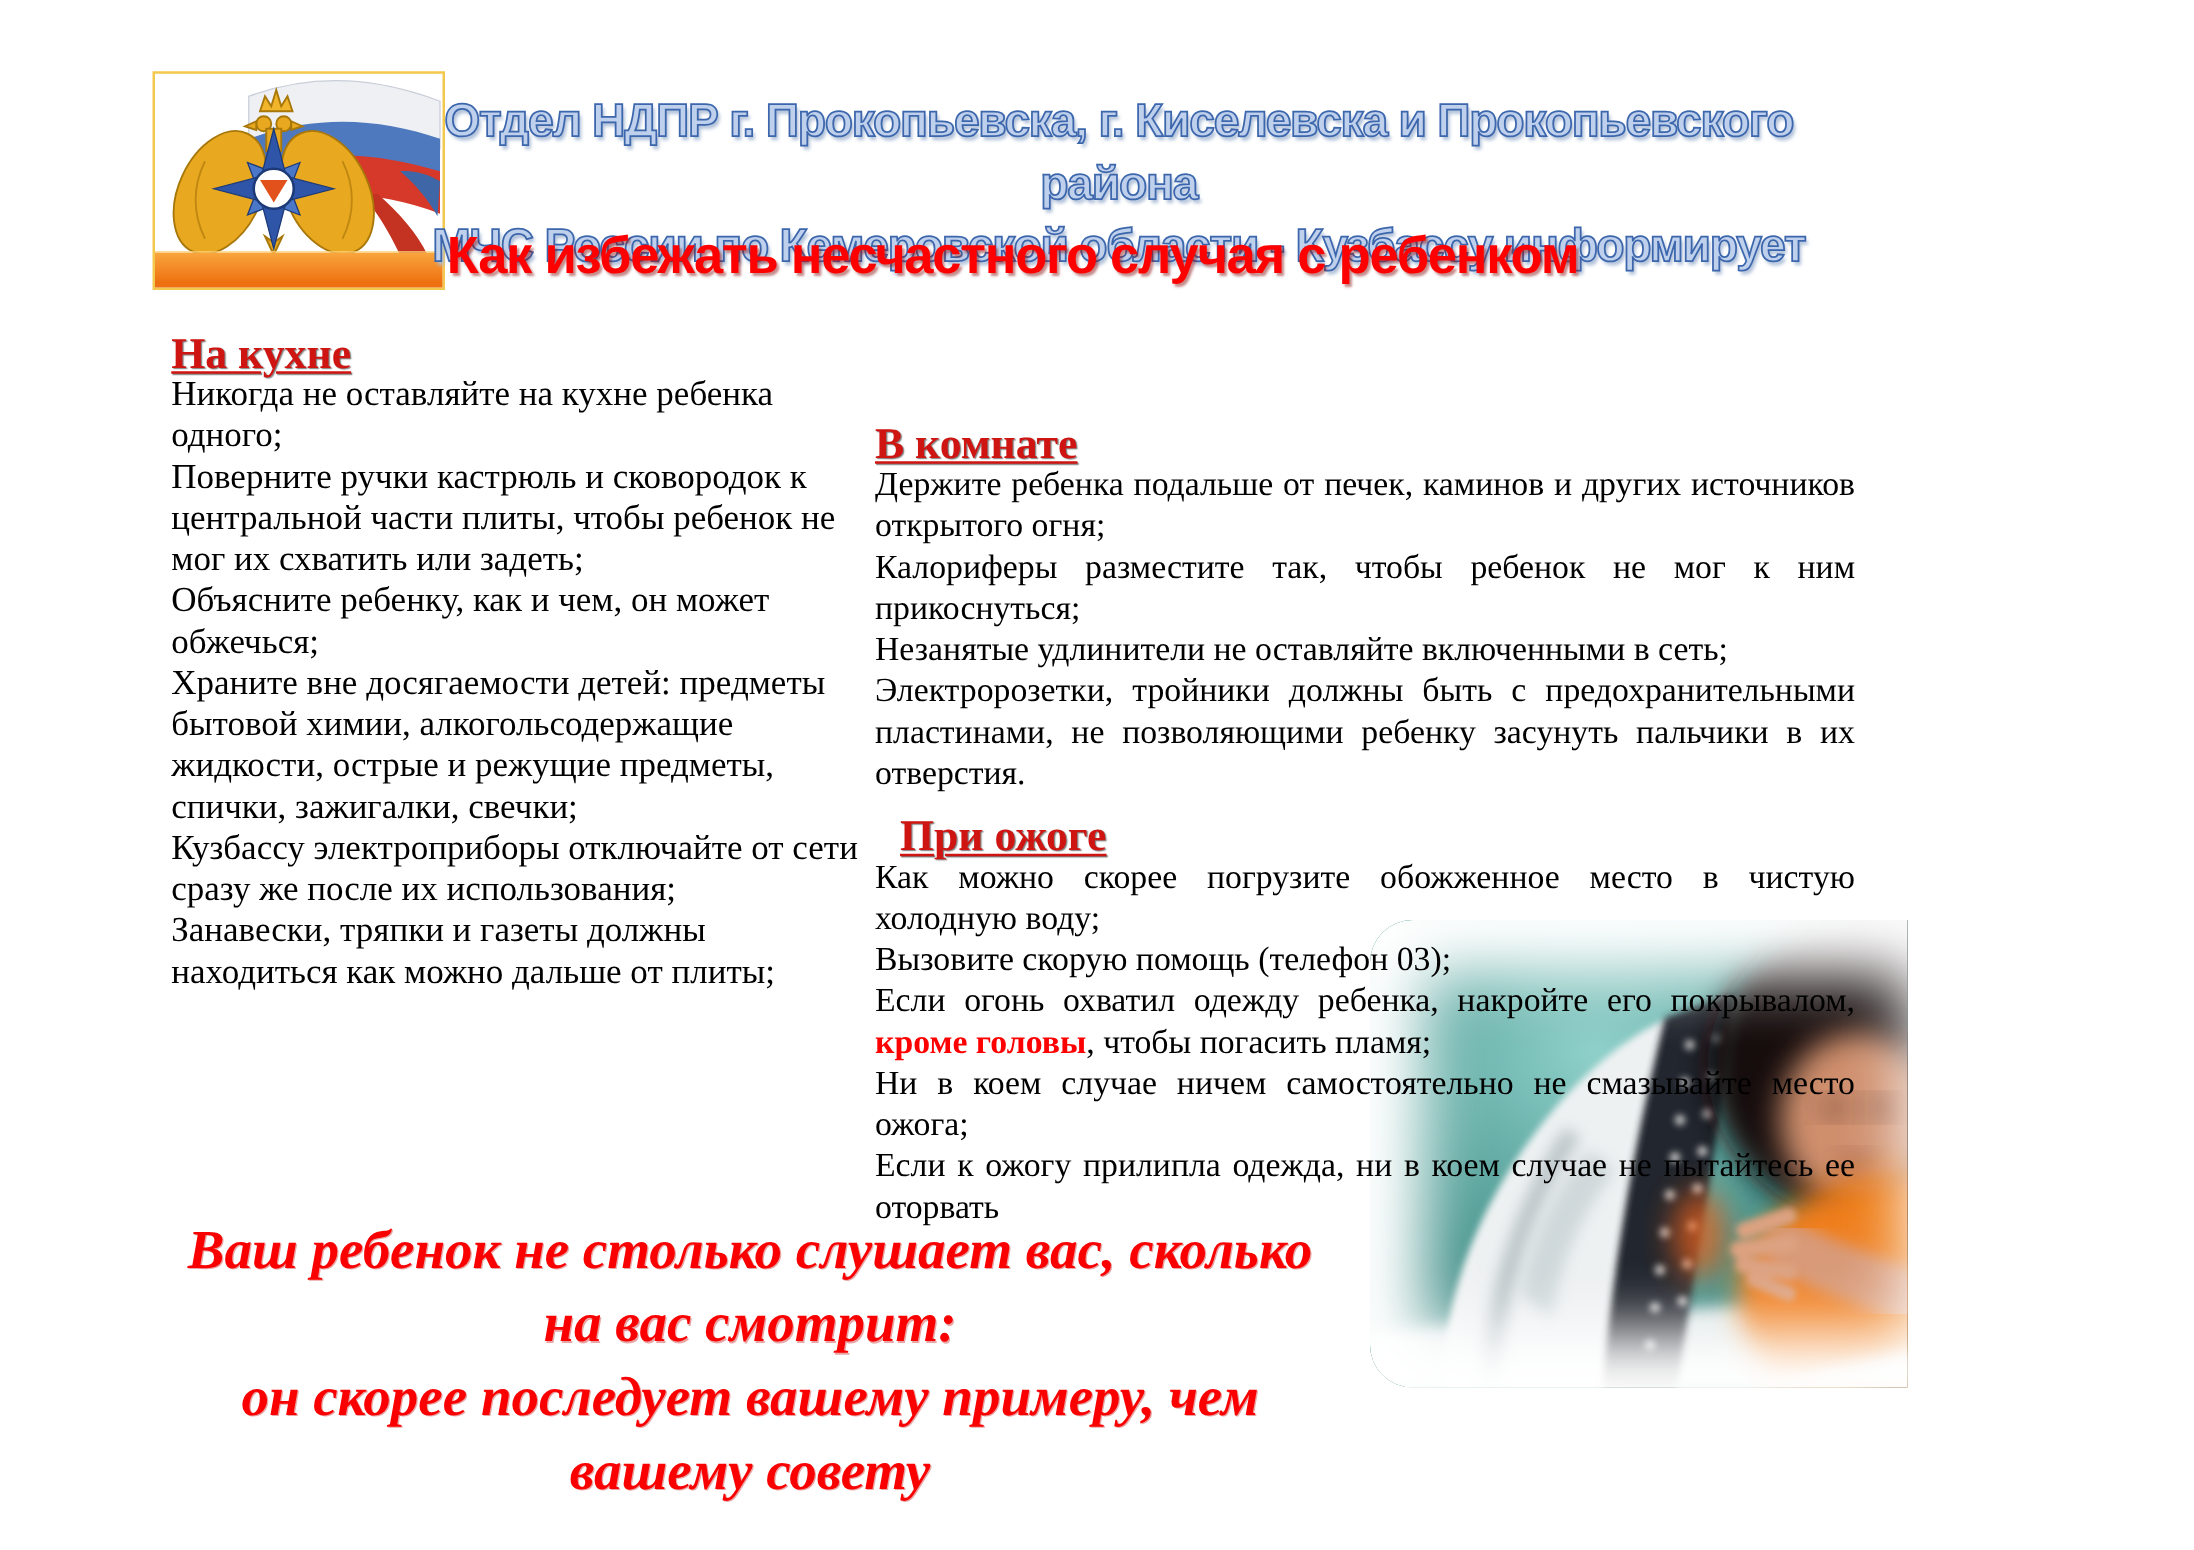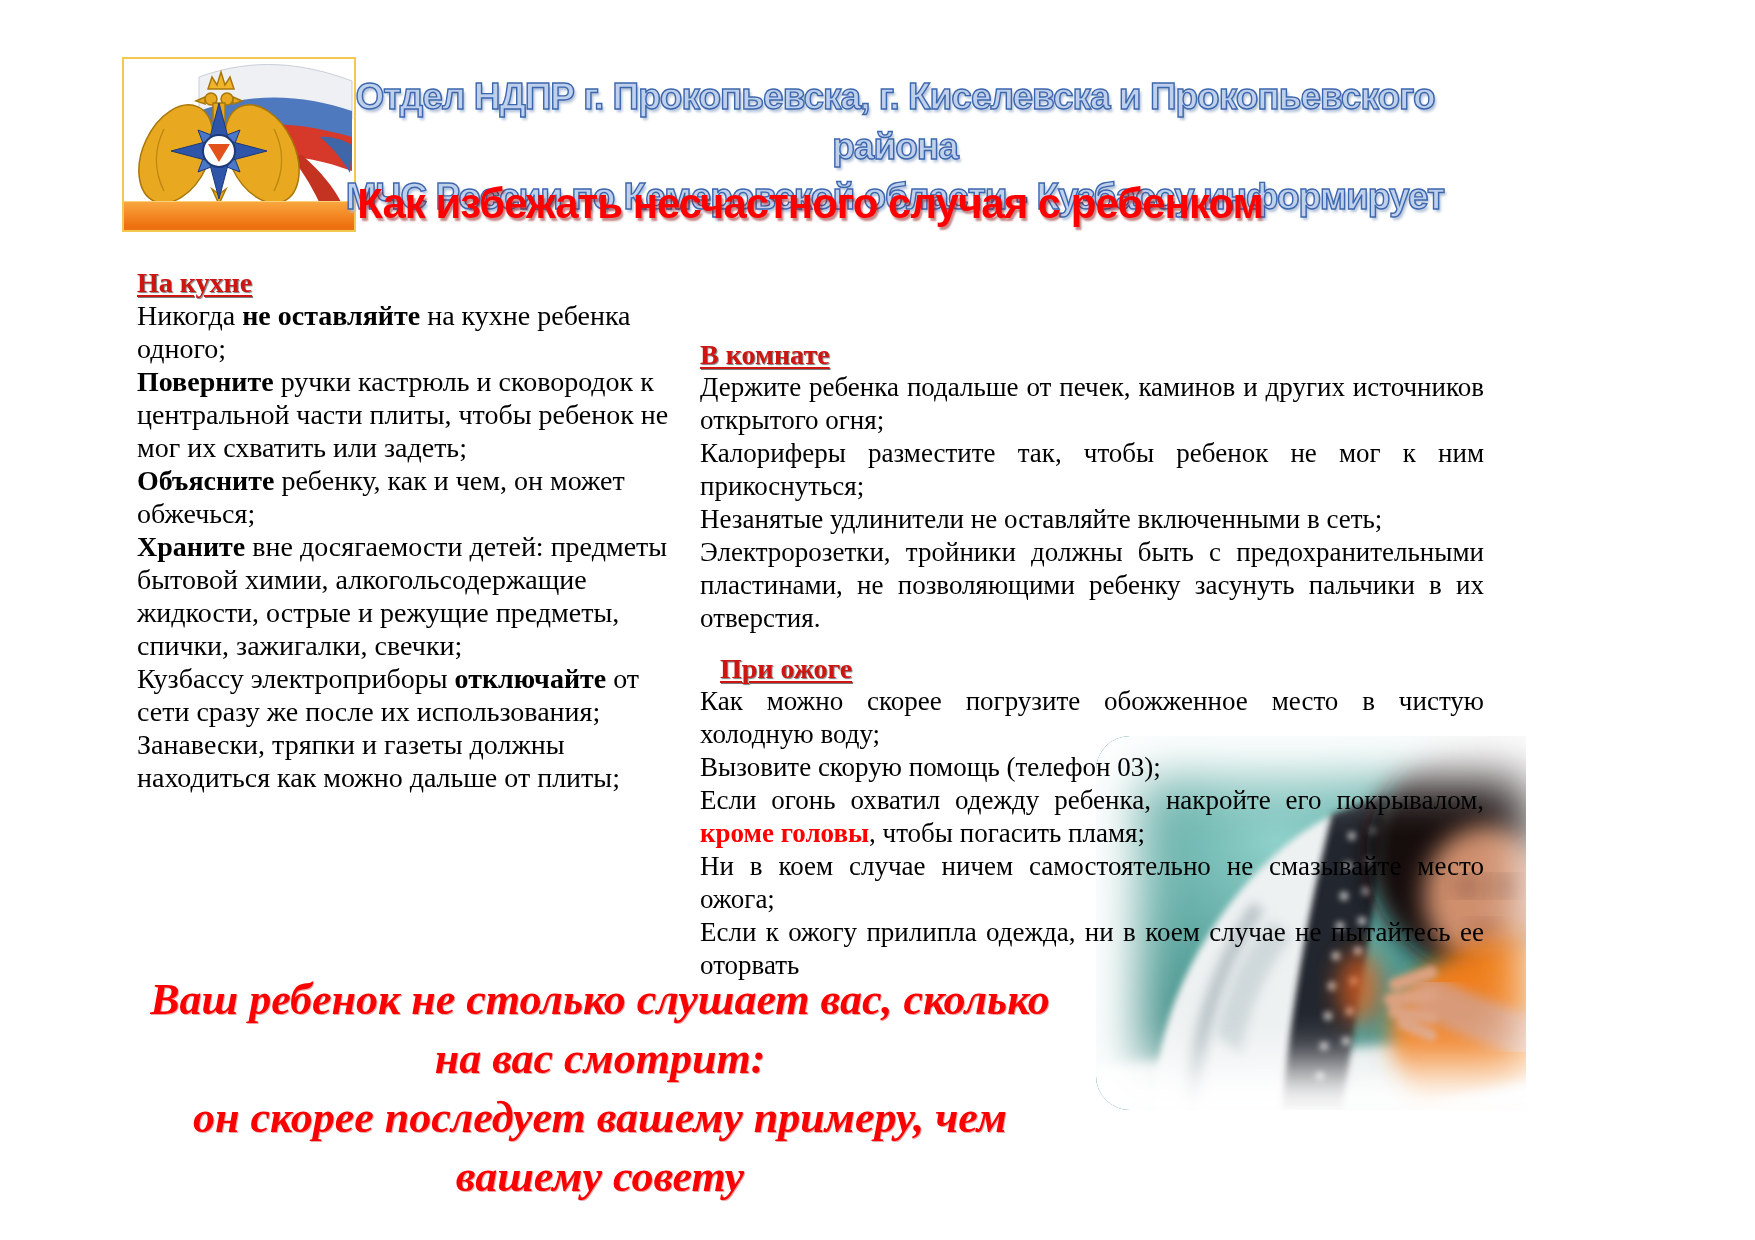--- a/index.html
+++ b/index.html
@@ -24,28 +24,28 @@
   .title{position:absolute;left:330px;top:180px;width:960px;text-align:center;
          font-family:"Liberation Sans",sans-serif;font-weight:bold;font-size:42px;
          color:#ff0000;text-shadow:2px 3px 2px rgba(140,20,20,0.5);letter-spacing:-1px;}
   .colon{position:absolute;left:1622px;top:176px;
          font-family:"Liberation Sans",sans-serif;font-weight:bold;font-size:46px;color:#4a74c0;}
 
   
   .col{position:absolute;z-index:2;}
   .col-left{left:137px;top:266px;width:556px;font-size:28px;line-height:33px;}
   .col-right{left:700px;top:338px;width:784px;font-size:27px;line-height:33px;}
-  .h{font-weight:bold;color:#cf1512;font-size:28px;line-height:33px;
+  .h{font-weight:bold;color:#cf1512;font-size:35px;line-height:33px;
      text-decoration:underline;text-decoration-thickness:2px;text-underline-offset:3px;
      text-shadow:1px 1px 1px rgba(70,70,70,0.7);}
   .h-indent{margin-left:20px;}
   .burn{margin-top:17px;}
   .paras p{margin:0;}
   .just p{text-align:justify;}
-  .b{font-weight:bold;}
+  .b{font-weight:normal;}
   .red{color:#ff0000;font-weight:bold;}
 
   
   .photo{position:absolute;left:1096px;top:736px;width:474px;height:374px;z-index:1;
          border-radius:34px;overflow:hidden;}
   .photo::after{content:"";position:absolute;inset:0;border-radius:34px;
                 box-shadow:inset 0 0 50px 45px #ffffff;}
 
   
   .quote{position:absolute;left:140px;top:958px;width:920px;z-index:2;text-align:center;

